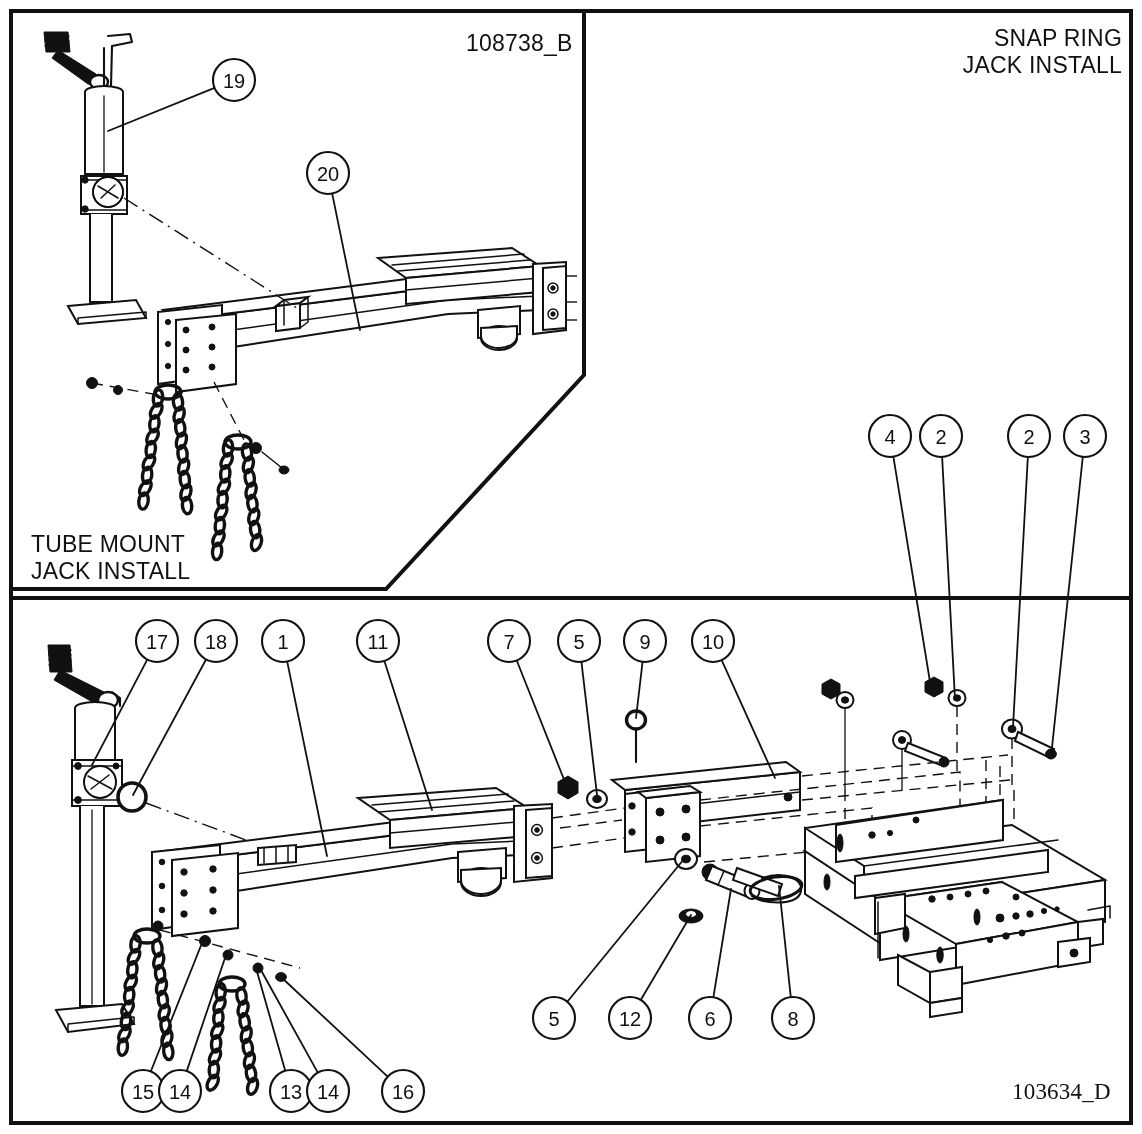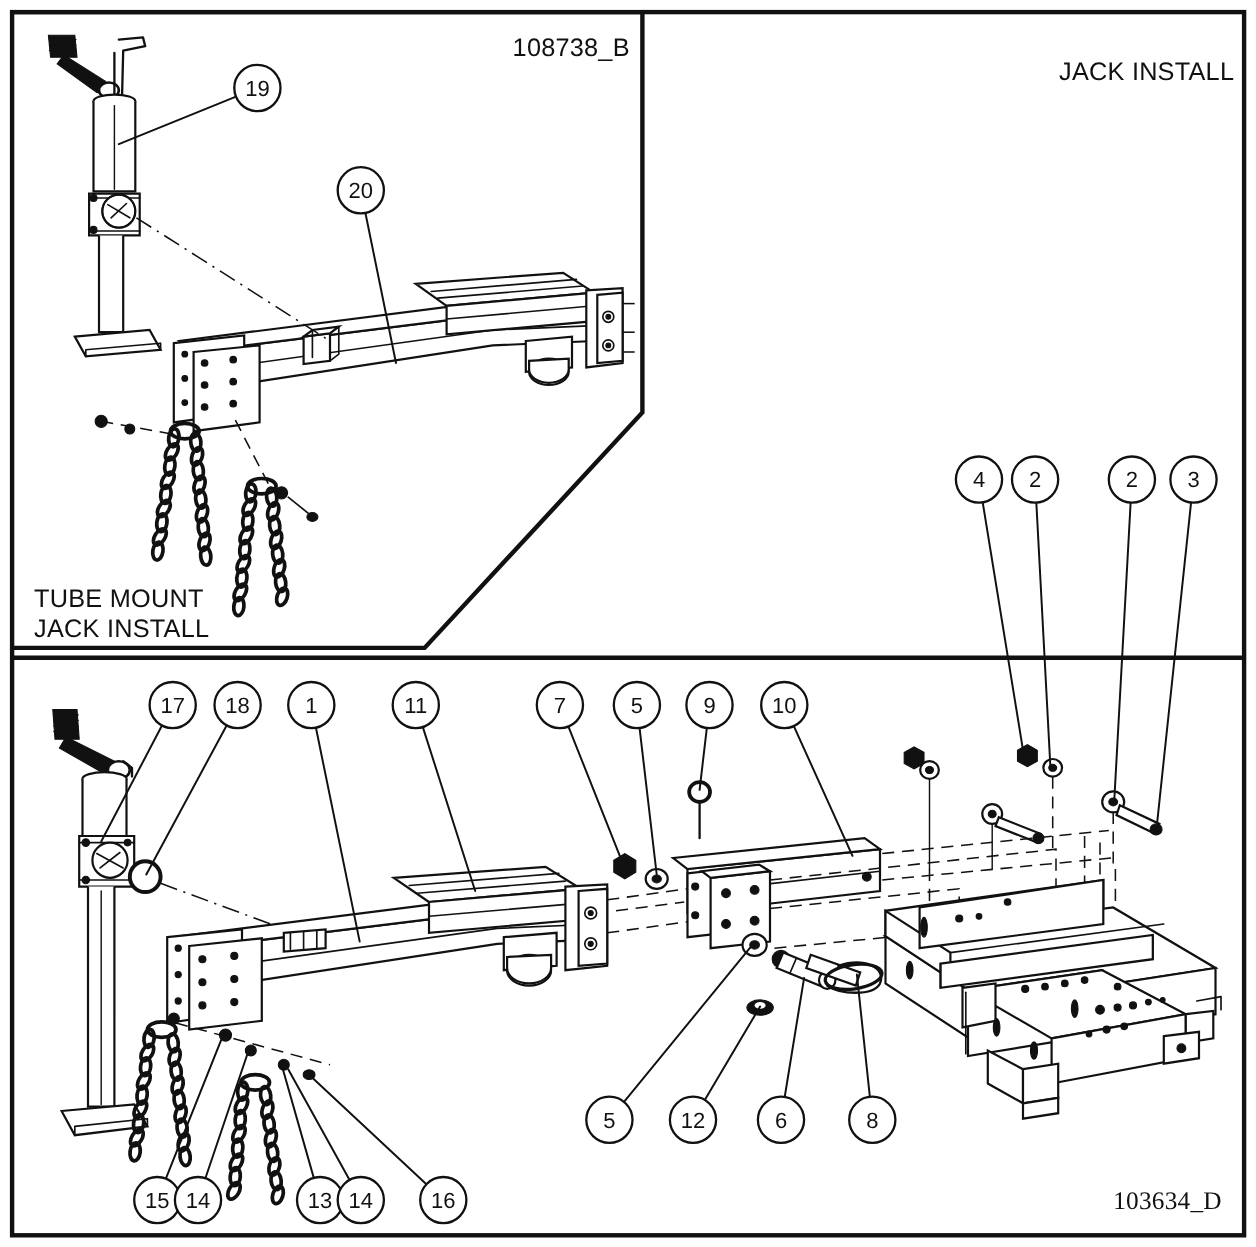--- a/index.html
+++ b/index.html
@@ -611,20 +611,21 @@
             <line x1="387.6562066534667" y1="1076.6623570368458" x2="281" y2="977" class="lead"></line>
             <circle cx="403" cy="1091" r="21" class="bcirc"></circle>
             <text x="403" y="1092" class="balloon-txt">16</text>
           </g>
         </g>
     </g>
   </svg>
 
   <div class="lbl big" style="left:466px;top:30px;">108738_B</div>
 
+  <div class="lbl big right" style="right:20px;top:25px;width:260px;">SNAP RING</div>
   <div class="lbl big right" style="right:20px;top:52px;width:260px;">JACK INSTALL</div>
 
   <div class="lbl big" style="left:31px;top:531px;">TUBE MOUNT</div>
   <div class="lbl big" style="left:31px;top:558px;">JACK INSTALL</div>
 
   <div class="lbl big" style="left:1012px;top:1078px;font-family:Liberation Serif, serif;">103634_D</div>
 
 </div>
 
 </body></html>

